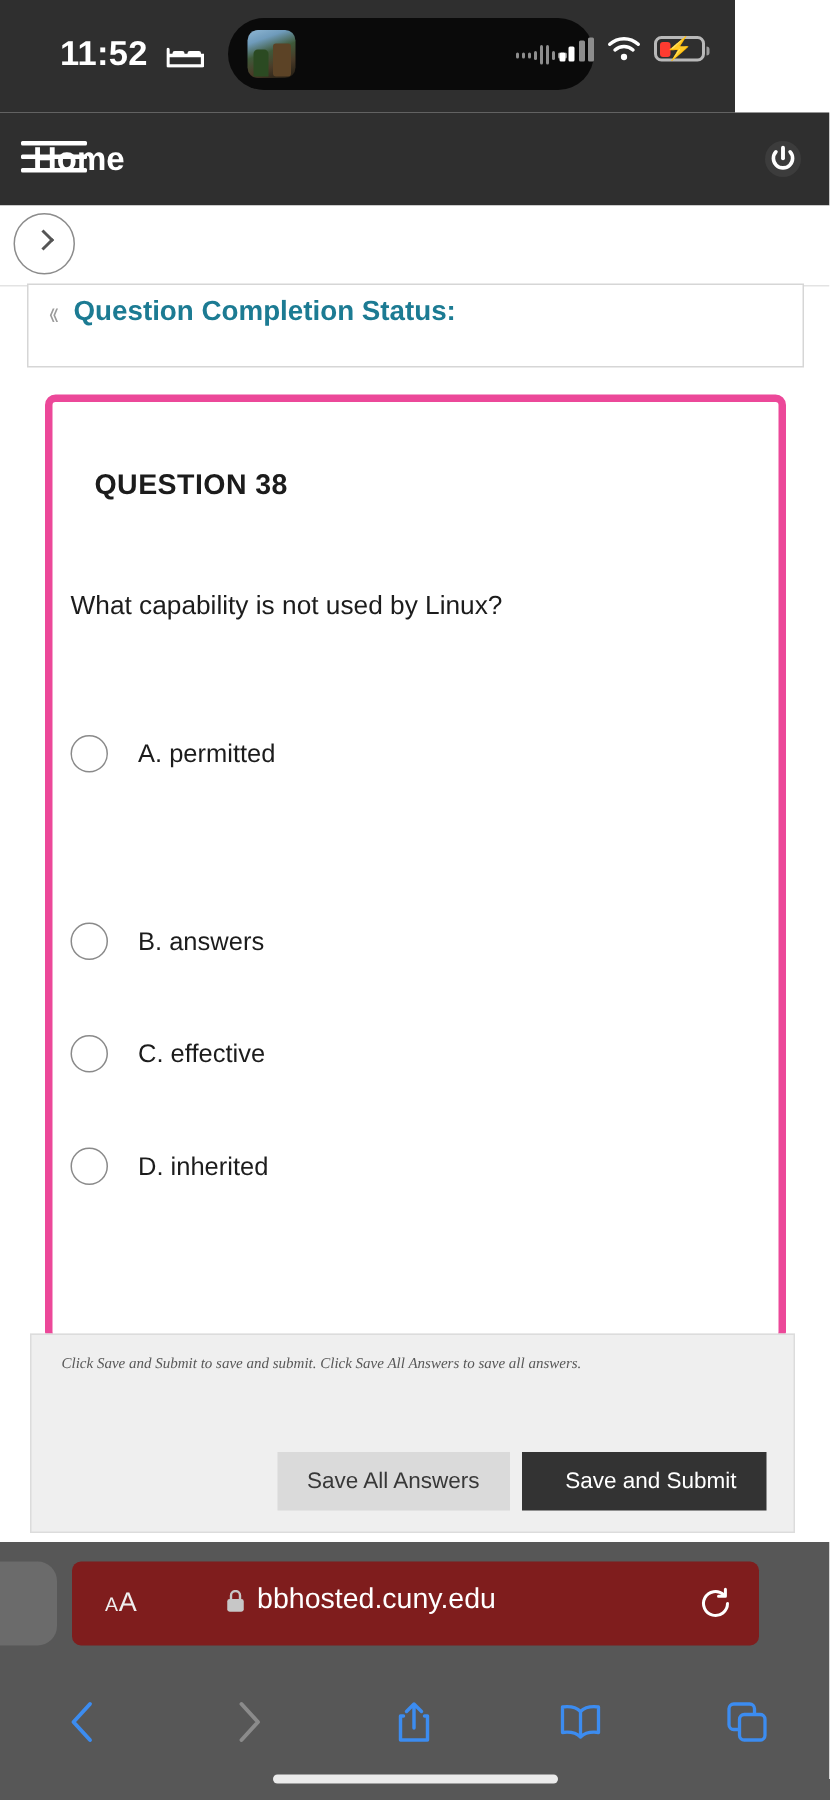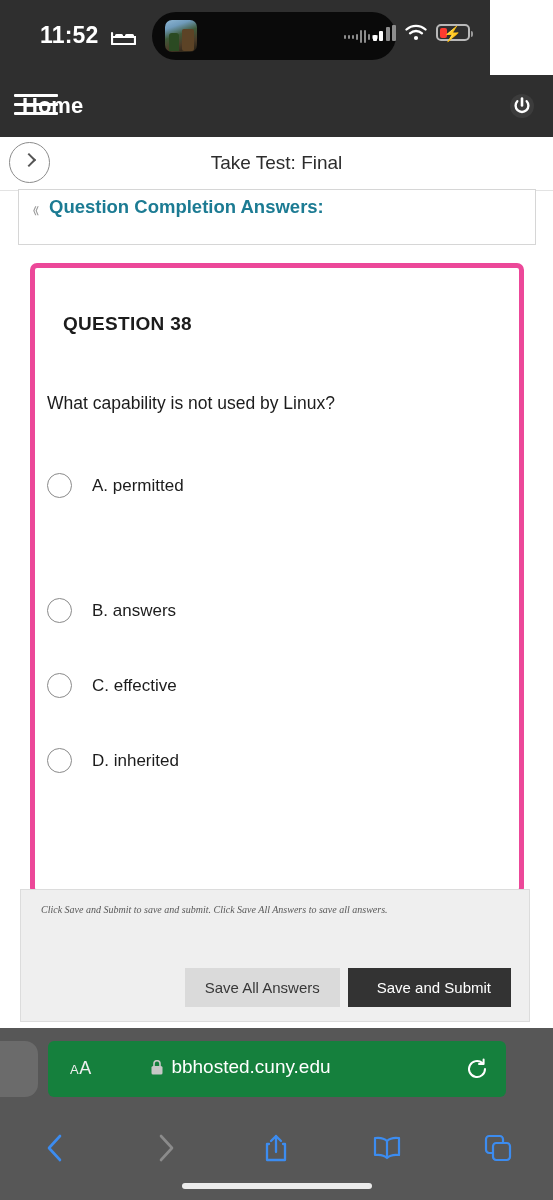--- a/index.html
+++ b/index.html
@@ -158,21 +158,21 @@
     position: absolute; left: 28px; top: 45px;
     font-size: 19px; font-weight: 700; color: #1c1c1c;
     letter-spacing: 0.3px;
   }
   .q-text {
     position: absolute; left: 12px; top: 125px;
     font-size: 17.5px; color: #1c1c1c;
   }
   .opt {
     position: absolute; left: 12px;
-    display: flex; align-items: center; gap: 20px;
+    display: flex; align-items: center; gap: 20px; margin-top: 17px;
   }
   .radio {
     width: 25px; height: 25px;
     border: 1.7px solid #8a8a8a; border-radius: 50%;
     background: #fff; flex: none;
   }
   .opt-label { font-size: 17px; color: #1c1c1c; }
 
   
   .save-panel {
@@ -206,21 +206,21 @@
     background: #575757;
   }
   .tab-peek {
     position: absolute; left: -20px; top: 13px;
     width: 58px; height: 56px;
     background: #6b6b6b; border-radius: 13px;
   }
   .url-bar {
     position: absolute; left: 48px; top: 13px;
     width: 458px; height: 56px;
-    background: #15803d; border-radius: 6px;
+    background: #7f1d1d; border-radius: 6px;
   }
   .aa-btn {
     position: absolute; left: 22px; top: 17px;
     color: #efefef; font-size: 18px; letter-spacing: 0.5px;
   }
   .aa-btn span:first-child { font-size: 13px; }
   .url-center {
     position: absolute; left: 0; top: 15px; width: 386px;
     display: flex; align-items: center; justify-content: center; gap: 8px;
   }
@@ -301,26 +301,25 @@
   <svg class="power-btn" viewBox="0 0 26 26">
     <circle cx="13" cy="13" r="12" fill="#3c3c3c"></circle>
     <path d="M13 5.5v7" stroke="#fff" stroke-width="2.6" stroke-linecap="round"></path>
     <path d="M8.3 8.2a6.4 6.4 0 109.4 0" stroke="#fff" stroke-width="2.4" fill="none" stroke-linecap="round"></path>
   </svg>
 
   <div class="title-bar">
     <div class="nav-circle">
       <div class="chev"></div>
     </div>
-    <div class="page-title">Take Test: Final</div>
   </div>
 
   <div class="qcs-box">
     <div class="qcs-chev">⟪</div>
-    <div class="qcs-text">Question Completion Answers:</div>
+    <div class="qcs-text">Question Completion Status:</div>
   </div>
 
   <div class="q-card">
     <div class="q-number">QUESTION 38</div>
     <div class="q-text">What capability is not used by Linux?</div>
 
     <div class="opt" style="top:205px">
       <div class="radio"></div>
       <div class="opt-label">A. permitted</div>
     </div>

